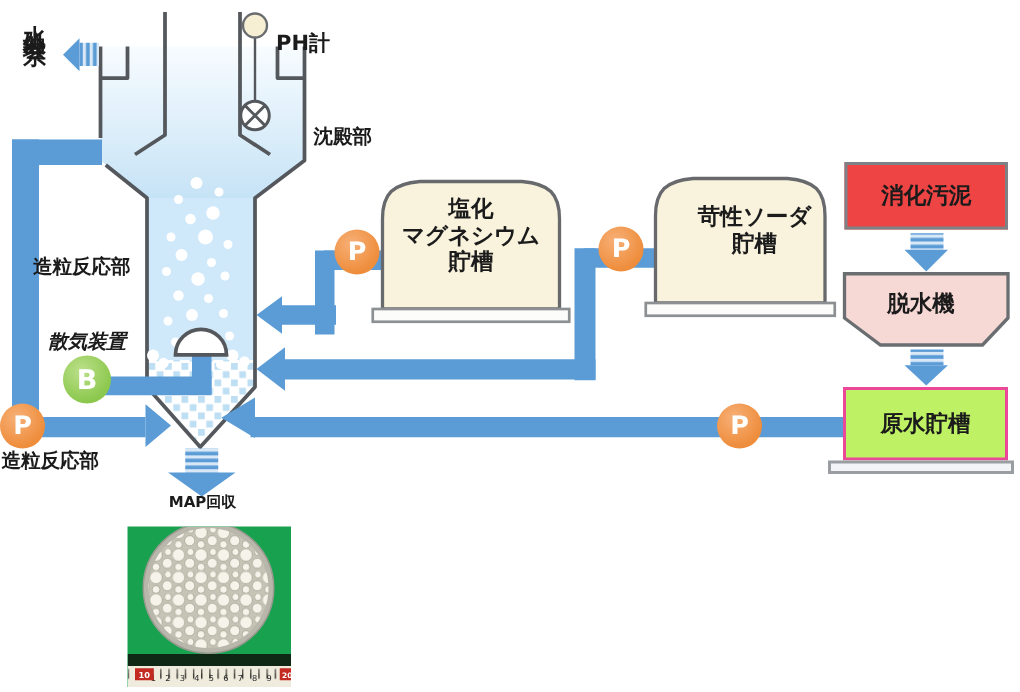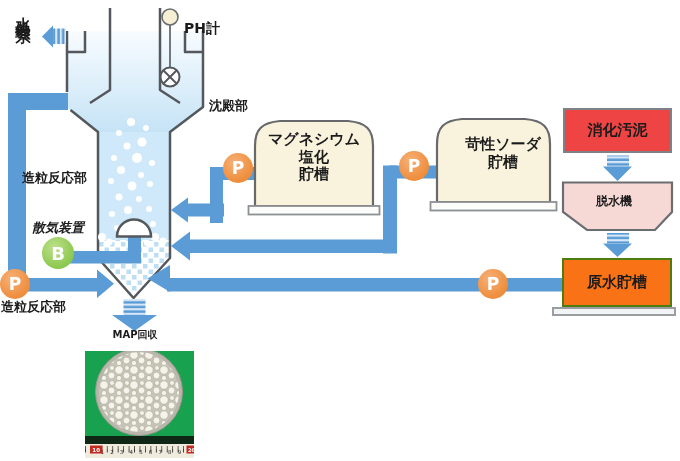--- a/index.html
+++ b/index.html
@@ -2,33 +2,33 @@
 <html><head>
 <meta charset="utf-8">
 <style>
   html,body{margin:0;padding:0;background:#fff;}
   .stage{position:relative;width:680px;height:461px;background:#ffffff;overflow:hidden;
          font-family:"DejaVu Sans","Liberation Sans",sans-serif;color:#1b1b1b;}
   .stage svg.base{position:absolute;left:0;top:0;}
   .lbl{position:absolute;font-weight:700;white-space:nowrap;}
   .lbl-effluent{left:13px;top:5px;font-size:15px;writing-mode:vertical-rl;letter-spacing:4px;}
   .lbl-ph{left:184px;top:20px;font-size:14px;}
-  .lbl-sed{left:209px;top:97px;font-size:13px;text-align:center;}
+  .lbl-sed{left:209px;top:82px;font-size:13px;text-align:center;}
   .lbl-gran{left:22px;top:169px;font-size:13px;}
   .lbl-aer{left:32px;top:219px;font-size:13px;font-style:italic;}
   .lbl-circ{left:1px;top:298px;font-size:13px;}
   .lbl-map{left:80px;top:328px;width:110px;text-align:center;font-size:10px;}
   .tank-label{position:absolute;font-weight:700;font-size:15px;line-height:17.5px;text-align:center;}
   .tank1-label{left:255px;top:131px;width:118px;}
   .tank2-label{left:437px;top:136px;width:132px;}
   .procbox{position:absolute;box-sizing:border-box;display:flex;align-items:center;justify-content:center;
            font-weight:700;font-size:15px;}
   .box-sludge{left:563px;top:108px;width:109px;height:45px;background:#ef4444;border:2px solid #7e8286;}
-  .lbl-dewater{left:563px;top:193px;width:102px;text-align:center;font-size:12px;}
-  .box-raw{left:562px;top:258px;width:110px;height:49px;background:#f97316;border:2px solid #4d7c0f;}
+  .lbl-dewater{left:563px;top:193px;width:102px;text-align:center;font-size:15px;}
+  .box-raw{left:562px;top:258px;width:110px;height:49px;background:#bef264;border:2px solid #ec4899;}
   .box-raw-base{left:552px;top:307px;width:124px;height:9px;background:#f3f4f6;border:2px solid #9a9ea2;}
   .badge{position:absolute;border-radius:50%;display:flex;align-items:center;justify-content:center;
          color:#fff;font-weight:700;font-size:17px;}
   .badge-p{width:30px;height:30px;background:radial-gradient(circle at 38% 32%, #f7b077 0%, #ee8d3c 70%);}
   .badge-b{width:32px;height:32px;background:radial-gradient(circle at 38% 32%, #bce08a 0%, #8cc84e 70%);font-size:18px;}
   .p1{left:0;top:269px;} .p2{left:223px;top:153px;} .p3{left:399px;top:151px;} .p4{left:478px;top:269px;}
   .b1{left:42px;top:237px;}
   .photo{position:absolute;left:85px;top:351px;width:109px;height:107px;background:#18a14f;overflow:hidden;}
 </style>
 </head>
@@ -174,22 +174,22 @@
 
   <div class="lbl lbl-effluent">水処理系へ</div>
   <div class="lbl lbl-ph">PH計</div>
   <div class="lbl lbl-sed">沈殿部</div>
   <div class="lbl lbl-gran">造粒反応部</div>
   <div class="lbl lbl-aer">散気装置</div>
   <div class="lbl lbl-circ">造粒反応部</div>
   <div class="lbl lbl-map">MAP回収</div>
 
   <div class="tank-label tank1-label">
+    <div>塩化</div>
     <div>マグネシウム</div>
-    <div>塩化</div>
     <div>貯槽</div>
   </div>
   <div class="tank-label tank2-label">
     <div>苛性ソーダ</div>
     <div>貯槽</div>
   </div>
 
   <div class="procbox box-sludge">
     <span>消化汚泥</span>
   </div>

